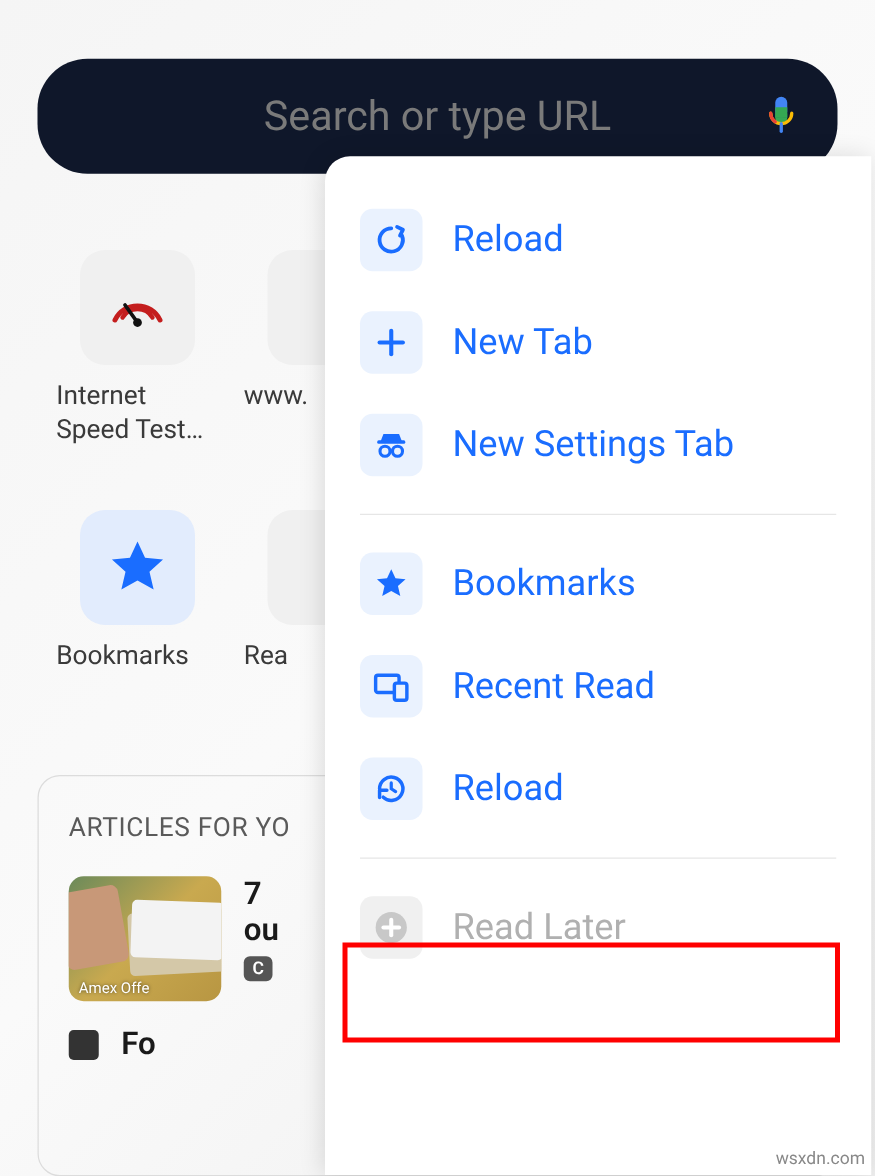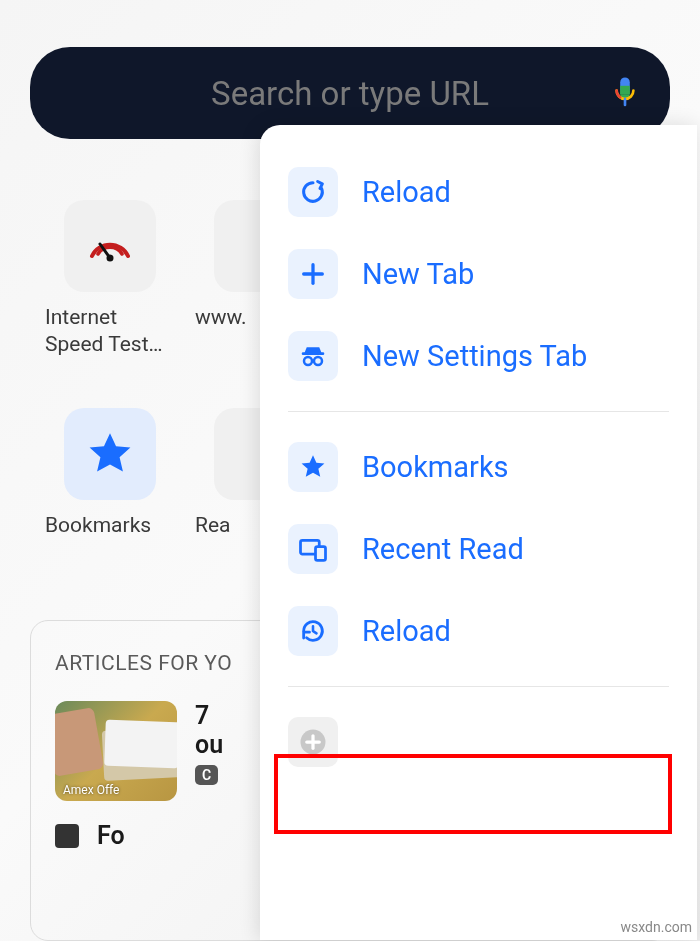--- a/index.html
+++ b/index.html
@@ -341,19 +341,20 @@
   <div class="menu-divider"></div>
 
   <div class="menu-item">
     <div class="menu-icon gray">
       <svg width="30" height="30" viewBox="0 0 24 24">
         <circle cx="12" cy="12" r="10" fill="#c8c8c8"></circle>
         <line x1="12" y1="7" x2="12" y2="17" stroke="#fff" stroke-width="2.6" stroke-linecap="round"></line>
         <line x1="7" y1="12" x2="17" y2="12" stroke="#fff" stroke-width="2.6" stroke-linecap="round"></line>
       </svg>
     </div>
+    <span class="menu-label disabled">Read Later</span>
   </div>
 
 </div>
 
 <div class="highlight-box"></div>
 
 <div class="watermark">wsxdn.com</div>
 
 </body></html>

